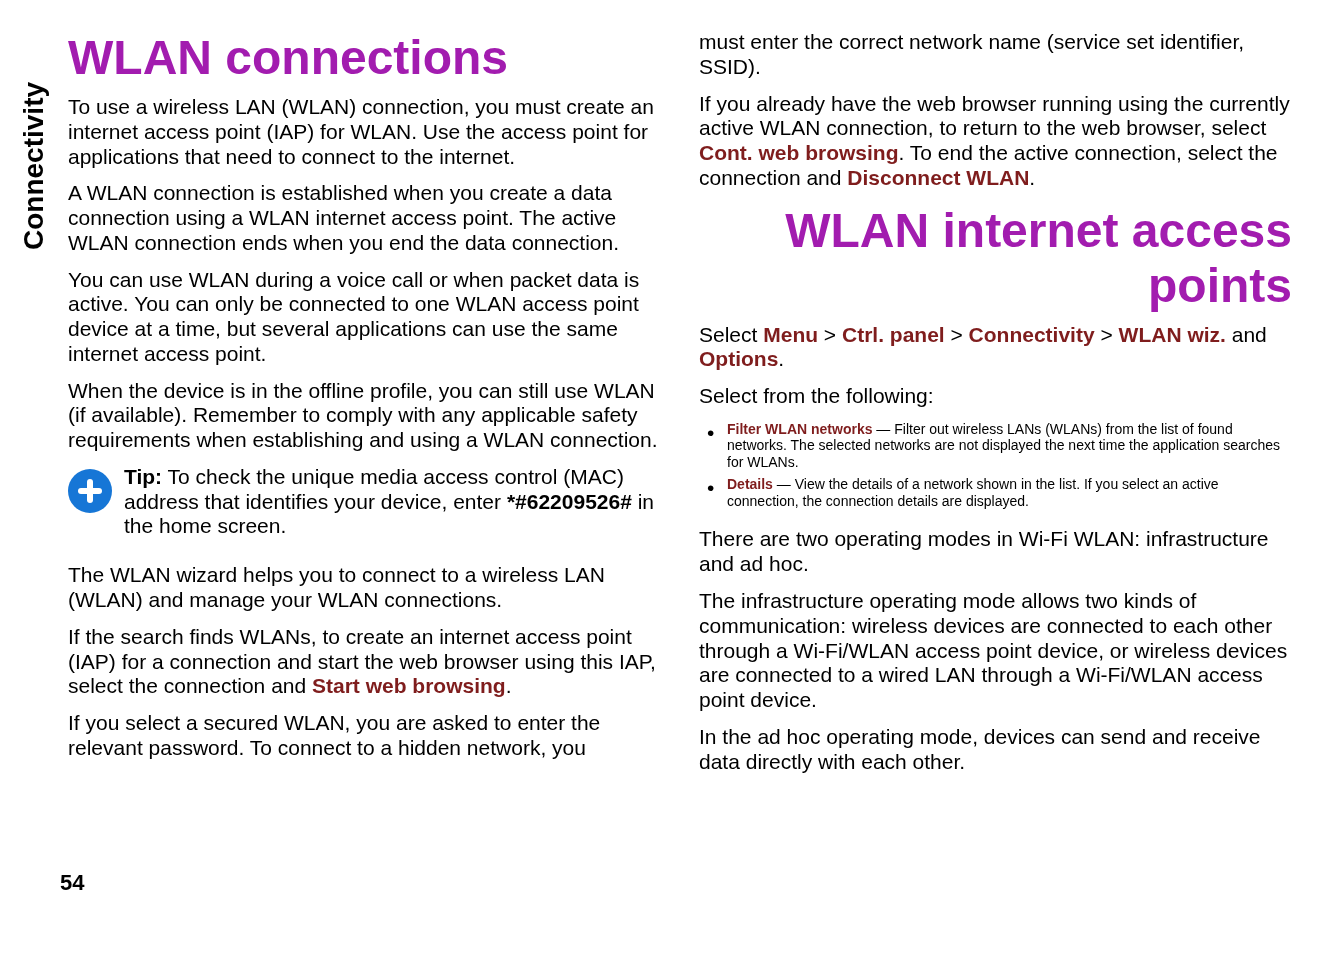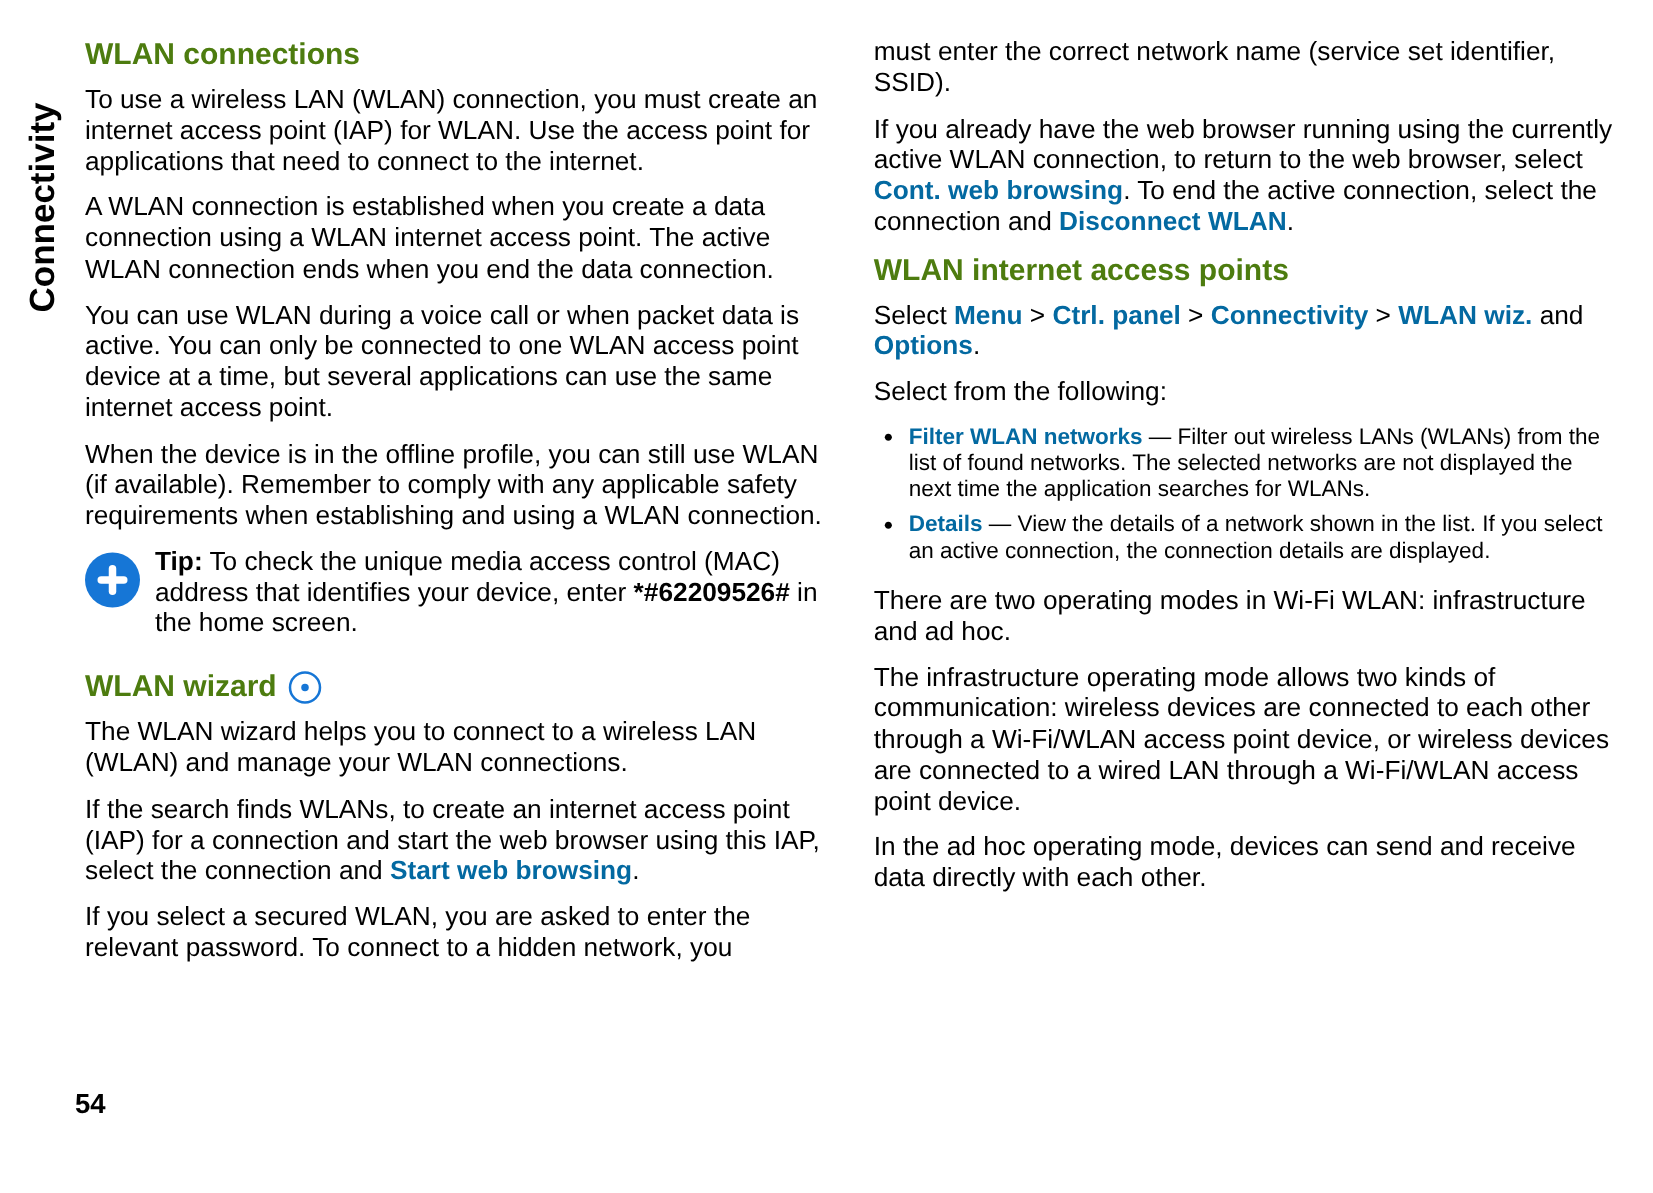--- a/index.html
+++ b/index.html
@@ -41,34 +41,35 @@
     flex: 1;
     display: flex;
     gap: 38px;
   }
   .col {
     flex: 1;
     display: flex;
     flex-direction: column;
   }
   h1 {
-    font-size: 24px;
+    font-size: 48px;
     font-weight: 700;
-    color: #4d7c0f;
+    color: #a21caf;
     margin-bottom: 10px;
     display: flex;
     align-items: center;
     gap: 10px;
+    text-align: right;
   }
   p {
     font-size: 21px;
     line-height: 1.18;
     margin-bottom: 12px;
   }
-  .strong { font-weight: 700; color: #0369a1; }
+  .strong { font-weight: 700; color: #7f1d1d; }
   .bold { font-weight: 700; }
   .tip-row {
     display: flex;
     gap: 12px;
     margin-bottom: 12px;
   }
   .tip-icon {
     width: 44px;
     height: 44px;
     flex: 0 0 44px;
@@ -96,21 +97,21 @@
     content: "";
     position: absolute;
     left: 50%; top: 50%;
     width: 6px; height: 6px;
     background: #1676d6;
     border-radius: 50%;
     transform: translate(-50%, -50%);
   }
   ul { list-style: none; margin-bottom: 12px; }
   ul li {
-    font-size: 18px;
+    font-size: 14px;
     line-height: 1.18;
     padding-left: 28px;
     position: relative;
     margin-bottom: 6px;
   }
   ul li::before {
     content: "•";
     position: absolute;
     left: 8px;
     top: 0;
@@ -135,24 +136,20 @@
       <p>You can use WLAN during a voice call or when packet data is active. You can only be connected to one WLAN access point device at a time, but several applications can use the same internet access point.</p>
       <p>When the device is in the offline profile, you can still use WLAN (if available). Remember to comply with any applicable safety requirements when establishing and using a WLAN connection.</p>
 
       <div class="tip-row">
         <div class="tip-icon"></div>
         <p>
           <span class="bold">Tip:</span><span> To check the unique media access control (MAC) address that identifies your device, enter </span><span class="bold">*#62209526#</span><span> in the home screen.</span>
         </p>
       </div>
 
-      <h1>
-        <span>WLAN wizard</span>
-        <span class="wlan-icon"></span>
-      </h1>
       <p>The WLAN wizard helps you to connect to a wireless LAN (WLAN) and manage your WLAN connections.</p>
       <p>
         <span>If the search finds WLANs, to create an internet access point (IAP) for a connection and start the web browser using this IAP, select the connection and </span><span class="strong">Start web browsing</span><span>.</span>
       </p>
       <p>If you select a secured WLAN, you are asked to enter the relevant password. To connect to a hidden network, you</p>
     </div>
 
     <div class="col">
       <p>must enter the correct network name (service set identifier, SSID).</p>
       <p>

